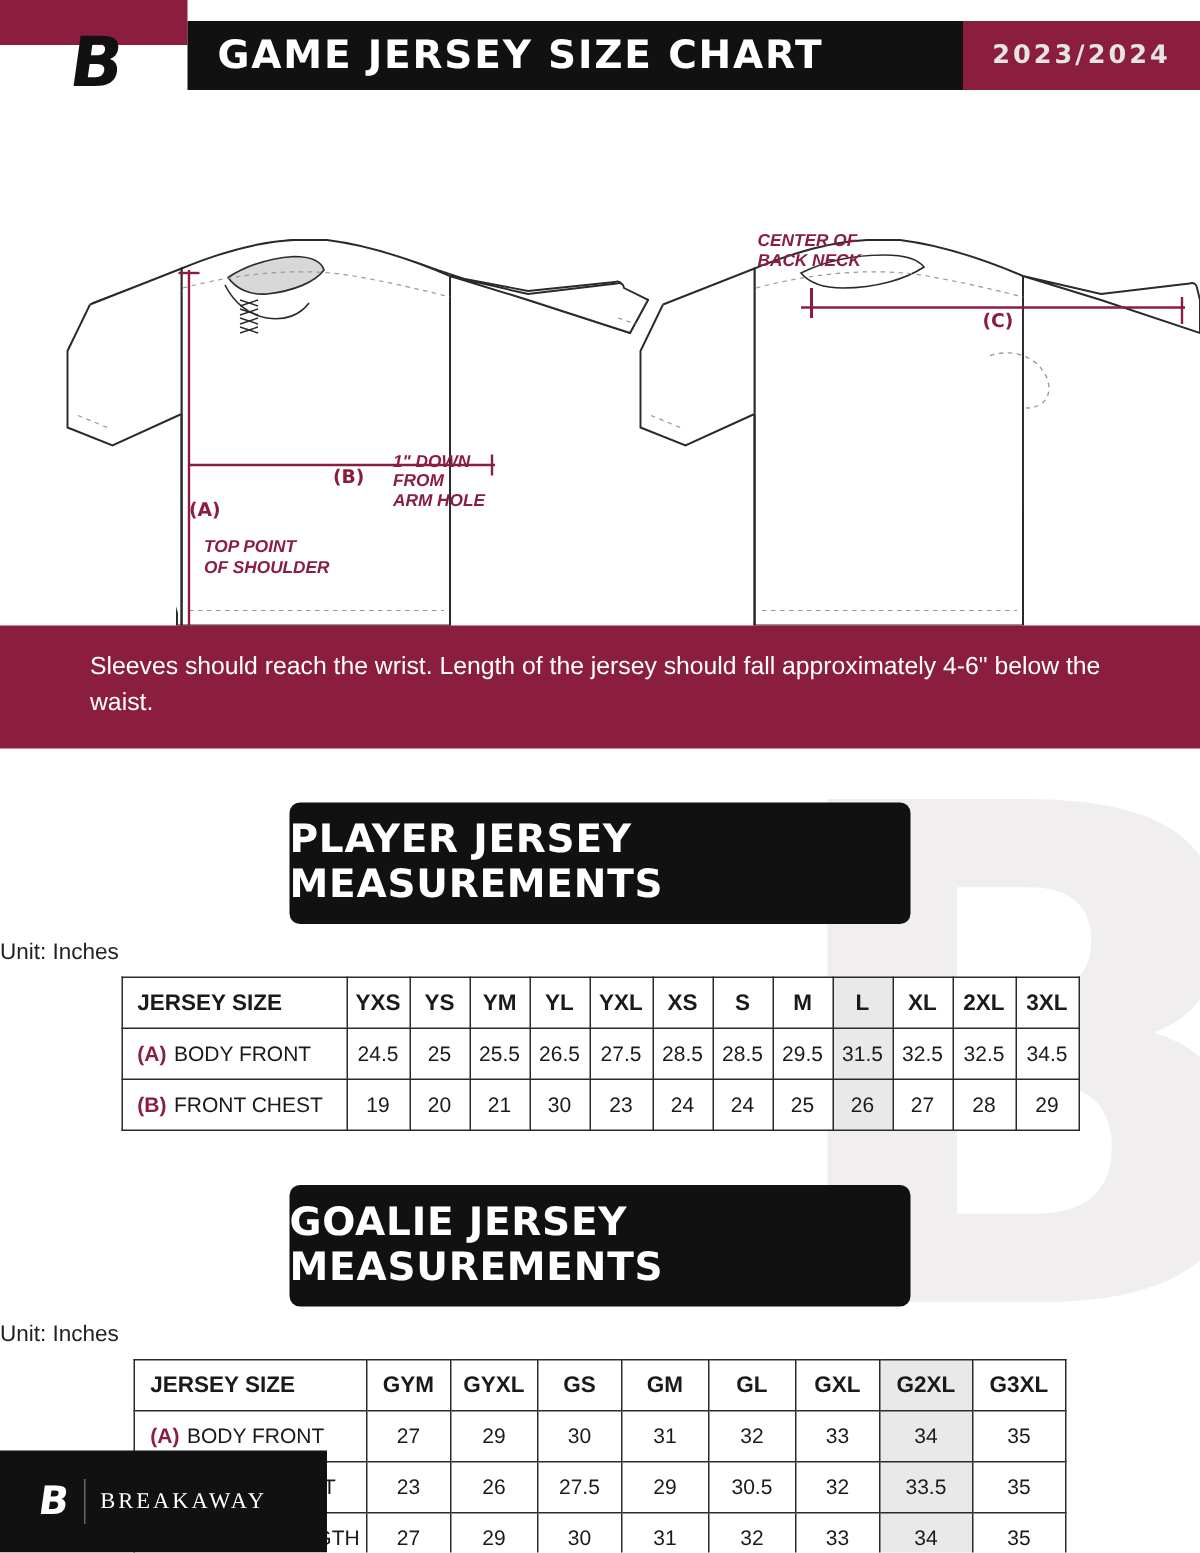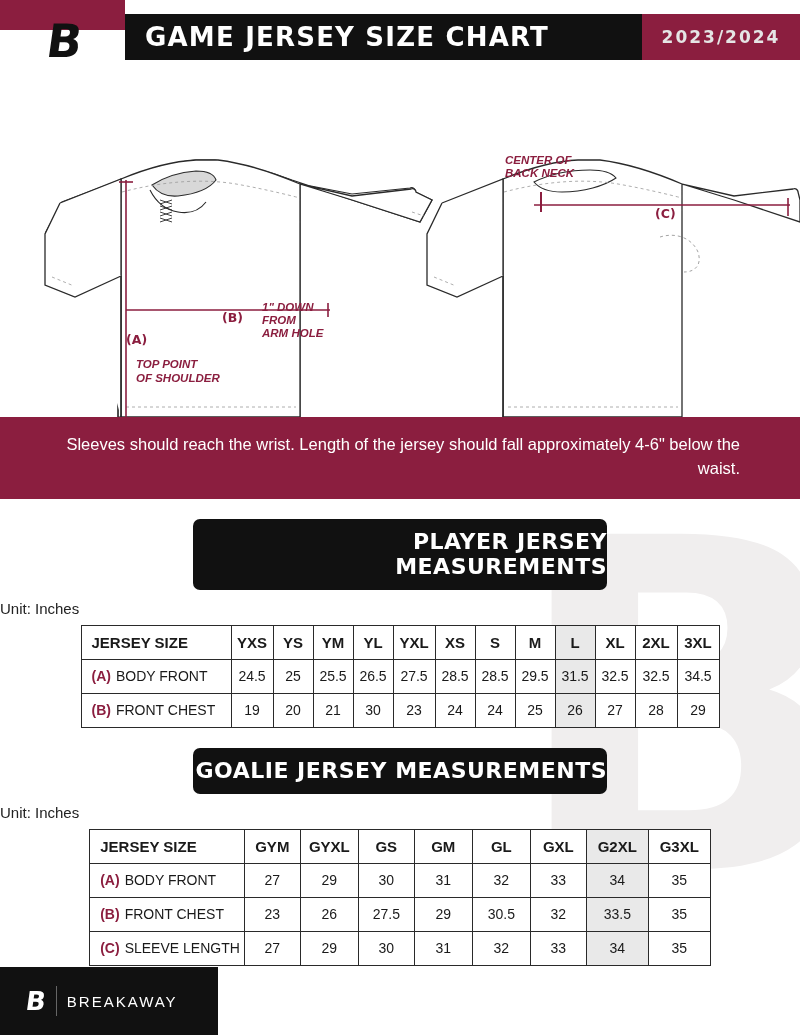--- a/index.html
+++ b/index.html
@@ -92,41 +92,41 @@
     background: #ffffff;
     z-index: 2;
   }
   .diagram svg { position: absolute; left: 0; top: 0; }
 
   
   .note-band {
     position: relative;
     background: #8b1e3f;
     color: #ffffff;
-    text-align: right;
+    text-align: left;
     padding: 16px 60px 18px;
     font-size: 16.5px;
     line-height: 1.45;
     z-index: 2;
   }
 
   
   .section {
     position: relative;
     z-index: 2;
     padding-top: 20px;
   }
   .section-banner {
     width: 414px;
-    margin: 0 auto 10px;
+    margin: 16px auto 10px;
     background: #111111;
     color: #ffffff;
-    text-align: right;
+    text-align: left;
     border-radius: 7px;
-    font-size: 22px;
+    font-size: 26px;
     font-weight: bold;
     letter-spacing: 0.5px;
     padding: 10px 0 11px;
     font-family: "DejaVu Sans", sans-serif;
   }
   .unit {
     text-align: left;
     font-size: 15px;
     color: #222;
     margin-bottom: 8px;
@@ -182,21 +182,21 @@
     font-weight: bold;
     font-size: 26px;
     transform: skewX(-8deg);
   }
   .footer-brand .fb-divider {
     width: 1px; height: 30px; background: #666;
   }
   .footer-brand .fb-text {
     font-size: 15px;
     letter-spacing: 2px;
-    font-family: Liberation Sans, sans-serif;
+    font-family: Liberation Serif, serif;
   }
   .footer-note {
     flex: 1;
     background: #8b1e3f;
     color: #ffffff;
     font-size: 13.5px;
     line-height: 1.35;
     padding: 9px 14px 0 14px;
   }
 </style>

